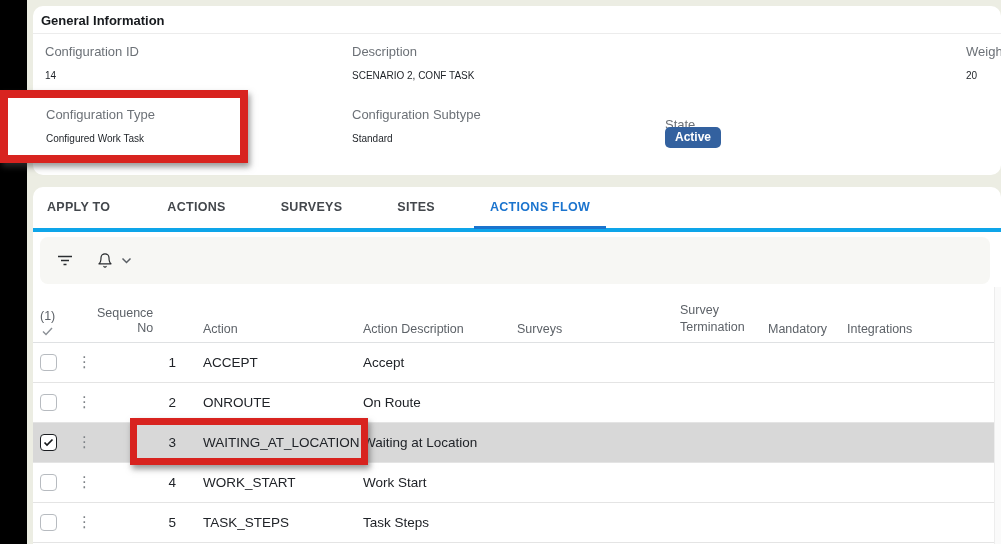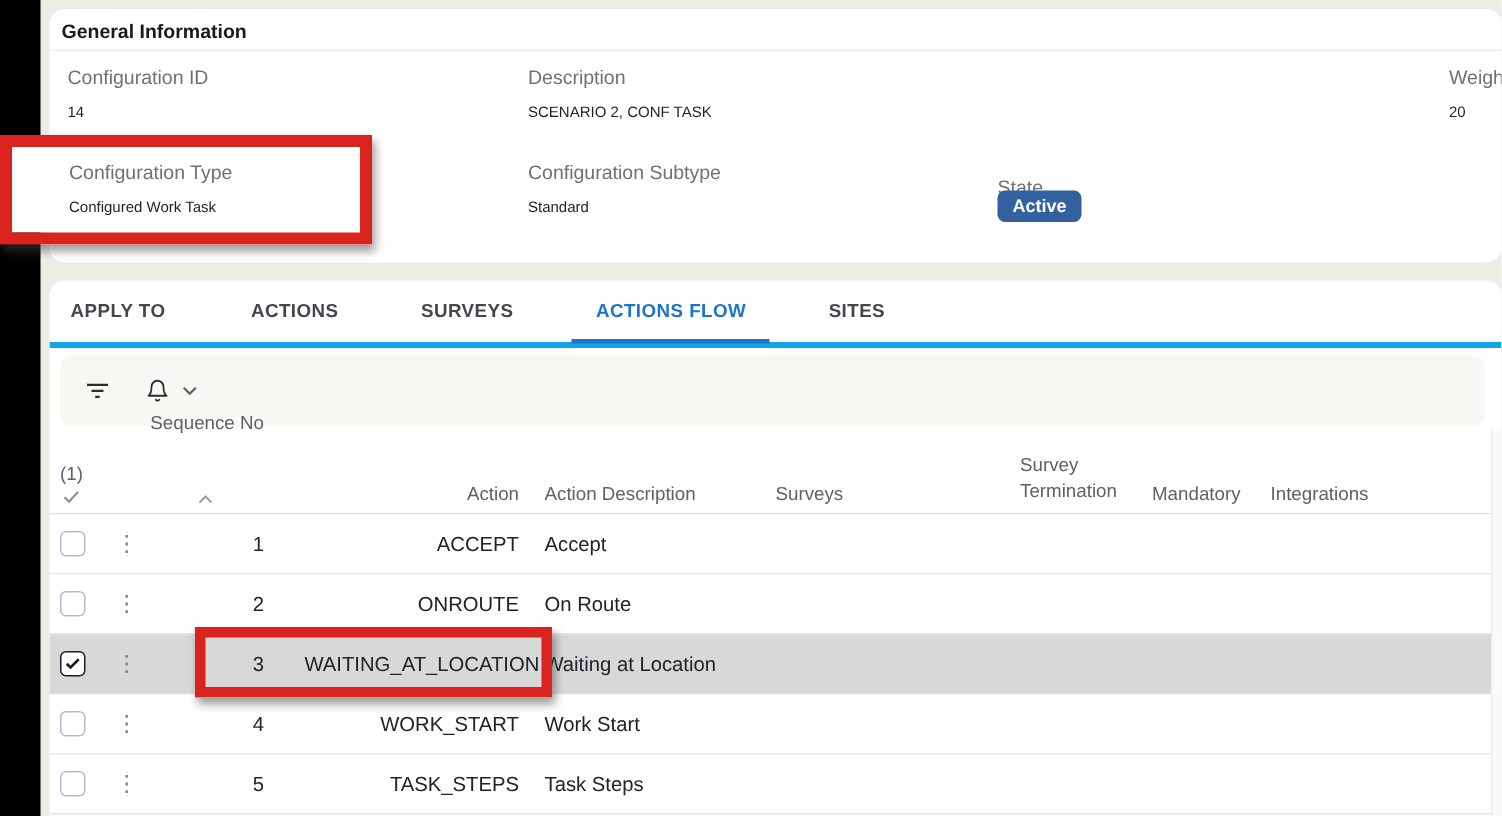--- a/index.html
+++ b/index.html
@@ -50,30 +50,30 @@
     margin-top:6px; height:53px; display:flex; align-items:flex-end; padding-bottom:6px;
     border-bottom:1px solid #dfe1e3; font-size:12.5px; color:#5d6268;
   }
   .trow { height:40px; display:flex; align-items:center; border-bottom:1px solid #e4e4e4;
     font-size:13.5px; color:#202328; background:#fff; }
   .trow.selected { background:#d8d8d8; }
 
   .c-check { width:36px; flex:none; padding-left:7px; }
   .c-kebab { width:28px; flex:none; padding-left:8px; }
   .c-seq   { width:89px; flex:none; text-align:right; padding-right:10px; }
-  .c-act   { width:160px; flex:none; padding-left:17px;text-align:right; }
+  .c-act   { width:160px; flex:none; padding-left:17px; }
   .c-desc  { width:154px; flex:none; padding-left:17px; }
   .c-surv  { width:163px; flex:none; padding-left:17px; }
   .c-sterm { width:88px;  flex:none; padding-left:17px; line-height:1.35; }
   .c-mand  { width:79px;  flex:none; padding-left:17px; }
   .c-integ { flex:1; padding-left:17px; }
 
   .hd-sel { display:flex; flex-direction:column; align-items:flex-start; line-height:1.1; }
   .hd-sel svg { margin-top:3px; margin-left:2px; }
-  .hd-seq { display:flex; flex-direction:column; align-items:flex-end; line-height:1.2;gap:38px; }
+  .hd-seq { display:flex; align-items:flex-end; line-height:1.2; }
   .hd-seq svg { margin-top:2px; margin-right:34px; }
 
   .checkbox {
     width:17px; height:17px; border:1.5px solid #b7bbc0; border-radius:4px; background:#fff;
     display:flex; align-items:center; justify-content:center; cursor:pointer;
   }
   .checkbox.checked { border-color:#1b1e22; }
   .kebab { color:#7d8287; font-size:15px; line-height:1; letter-spacing:0; cursor:pointer;
     font-family:"DejaVu Sans", sans-serif; }
 
@@ -138,22 +138,22 @@
     <span class="badge">Active</span>
   </div>
 </div>
 
 <div class="card" id="card-detail">
 
   <div class="tabbar">
     <div class="tab" style="margin-left:-2px;">APPLY TO</div>
     <div class="tab" style="margin-left:25px;">ACTIONS</div>
     <div class="tab" style="margin-left:23px;">SURVEYS</div>
+    <div class="tab" style="margin-left:23px;">SITES</div>
     <div class="tab active" style="margin-left:23px;">ACTIONS FLOW</div>
-    <div class="tab" style="margin-left:23px;">SITES</div>
   </div>
 
   <div class="toolbar">
     <div class="tb-btn tb-filter">
       <svg width="16" height="13" viewBox="0 0 16 13">
         <line x1="1" y1="2.5" x2="15" y2="2.5" stroke="#2a2d30" stroke-width="1.5"></line>
         <line x1="4" y1="6.5" x2="12" y2="6.5" stroke="#2a2d30" stroke-width="1.5"></line>
         <line x1="6.5" y1="10.5" x2="9.5" y2="10.5" stroke="#2a2d30" stroke-width="1.5"></line>
       </svg>
     </div>

